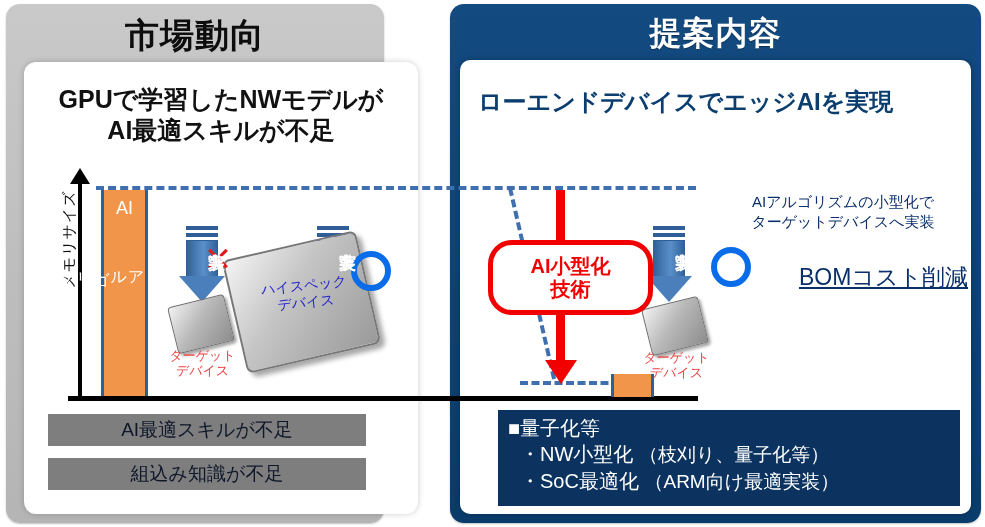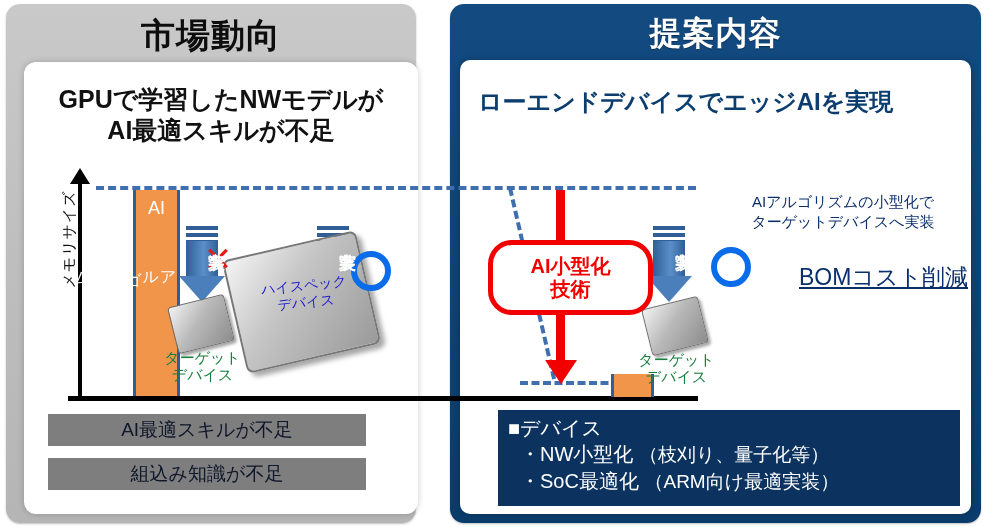--- a/index.html
+++ b/index.html
@@ -7,21 +7,20 @@
     width:985px;height:527px;background:#ffffff;
     font-family:"Liberation Sans","DejaVu Sans",sans-serif;
     overflow:hidden;position:relative;
   }
   .panel{position:absolute;border-radius:14px;}
   
   #left-panel{
     left:6px;top:4px;width:378px;height:519px;
     background:linear-gradient(180deg,#c9c9c9 0%,#bdbdbd 55%,#b5b5b5 100%);
     box-shadow:0 1px 2px rgba(0,0,0,.25);
-    padding-left:32px;
   }
   #left-header{
     position:absolute;left:0;top:6px;width:100%;height:52px;
     display:flex;align-items:center;justify-content:center;
     font-size:34px;font-weight:bold;color:#0d0d0d;letter-spacing:1px;
   }
   #left-card{
     position:absolute;left:10px;top:58px;width:394px;height:452px;
     background:#ffffff;border-radius:12px;
     box-shadow:0 0 6px rgba(0,0,0,.20);
@@ -78,21 +77,20 @@
     position:absolute;left:508px;top:188px;width:0;height:0;
     border-left:4px dashed #3f6fae;height:196px;
     transform:rotate(-13deg);transform-origin:top center;
   }
   #dash-bottom{left:520px;top:381px;width:100px;}
   
   #ai-bar{
     position:absolute;left:101px;top:190px;width:41px;height:206px;
     background:#f0954a;border-left:3px solid #2f5f96;border-right:3px solid #2f5f96;
     color:#fff;
-    margin-left:32px;
   }
   #ai-bar .ai-label{
     position:absolute;left:0;top:8px;width:100%;text-align:center;
     font-size:18px;
   }
   #ai-bar .ai-vert{
     position:absolute;left:0;top:36px;width:100%;text-align:center;
     font-size:16px;line-height:1.08;
     writing-mode:vertical-rl;margin:0 auto;display:block;
   }
@@ -135,22 +133,22 @@
   .chip-small{
     position:absolute;width:56px;height:46px;
     background:linear-gradient(135deg,#f2f2f2 0%,#b9b9b9 45%,#8d8d8d 100%);
     border:1px solid #6f6f6f;border-radius:4px;
     transform:rotate(-14deg);
     box-shadow:2px 3px 3px rgba(0,0,0,.35);
   }
   #chip-target-left{left:172px;top:300px;}
   #chip-target-right{left:646px;top:302px;}
   .chip-label{
-    position:absolute;text-align:center;color:#15803d;
-    font-size:15px;line-height:1.15;white-space:nowrap;
+    position:absolute;text-align:center;color:#ef4444;
+    font-size:13px;line-height:1.15;white-space:nowrap;
   }
   #chip-label-left{left:155px;top:349px;width:95px;}
   #chip-label-right{left:629px;top:351px;width:95px;}
   #chip-highspec{
     position:absolute;left:233px;top:244px;width:133px;height:112px;
     background:linear-gradient(135deg,#f4f4f4 0%,#c6c6c6 40%,#9a9a9a 100%);
     border:2px solid #777;border-radius:7px;
     transform:rotate(-13deg);
     box-shadow:4px 5px 5px rgba(0,0,0,.35);
   }
@@ -303,21 +301,21 @@
   <div>技術</div>
 </div>
 
 <div id="note-text">
   <div>AIアルゴリズムの小型化で</div>
   <div>ターゲットデバイスへ実装</div>
 </div>
 <div id="bom-text">BOMコスト削減</div>
 
 <div id="tech-box">
-  <div id="tech-title">■デバイス</div>
+  <div id="tech-title">■量子化等</div>
   <div class="tech-item">
     <span>・NW小型化</span>
     <span class="sub">（枝刈り、量子化等）</span>
   </div>
   <div class="tech-item">
     <span>・SoC最適化</span>
     <span class="sub">（ARM向け最適実装）</span>
   </div>
 </div>
 

